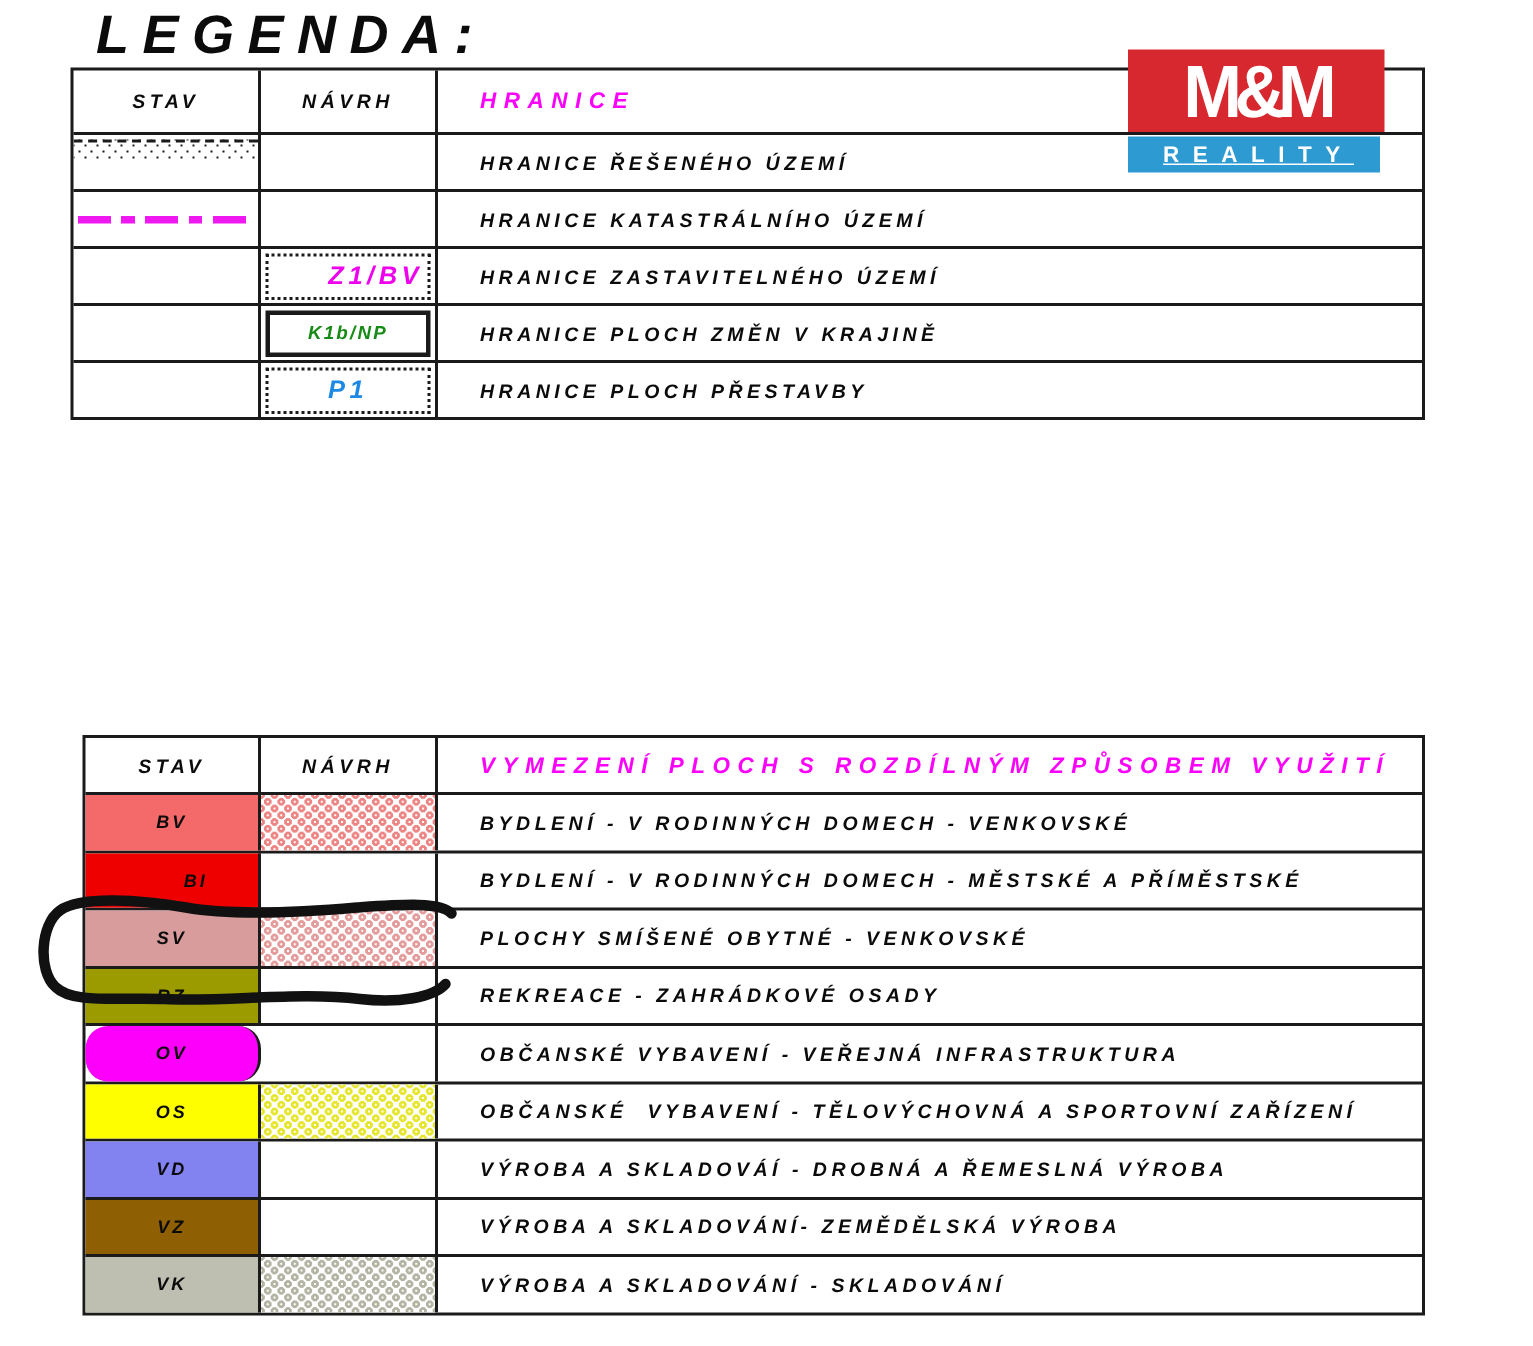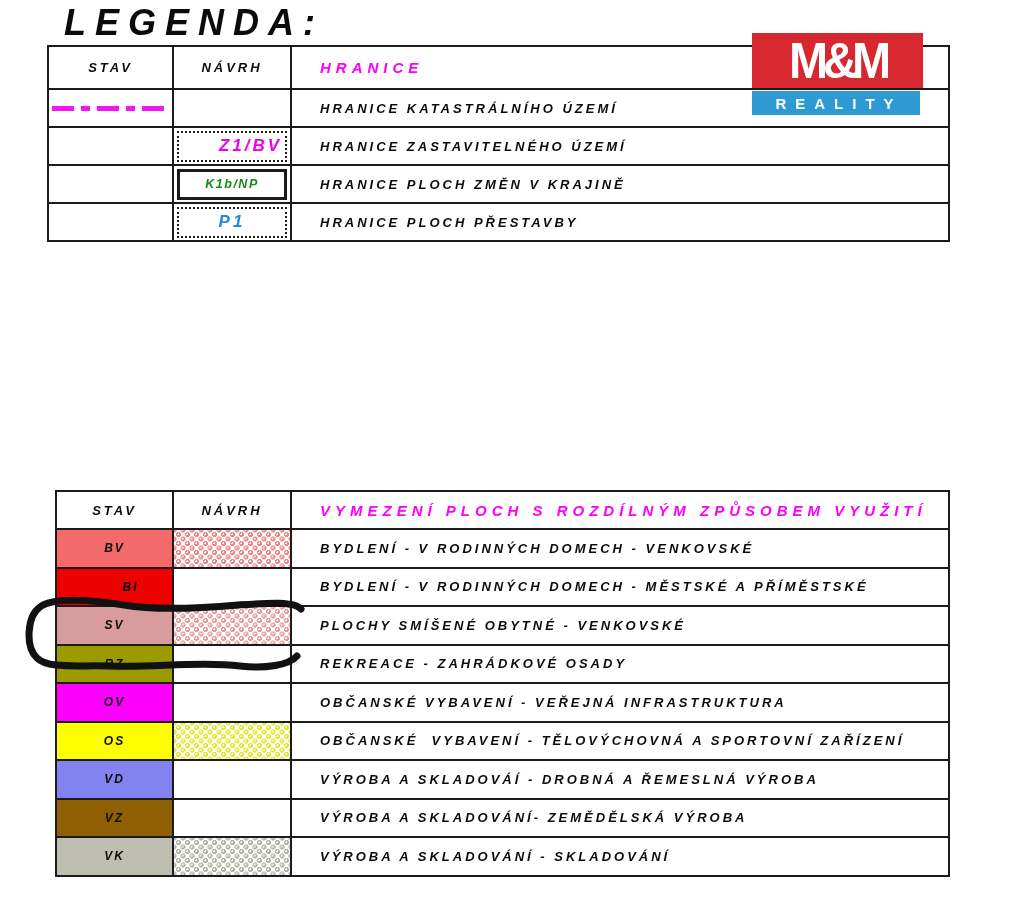--- a/index.html
+++ b/index.html
@@ -76,21 +76,21 @@
     display:flex; align-items:center; justify-content:center;
   }
   .logo-red span {
     color:#ffffff; font-weight:bold; font-size:47px; letter-spacing:-5px;
     transform:scaleY(1.05); line-height:1;
   }
   .logo-blue {
     width:168px; height:24px; margin-top:3px; background:#2e9ad2;
     display:flex; align-items:center; justify-content:center;
   }
-  .logo-blue span { color:#ffffff; font-weight:bold; font-size:15px; letter-spacing:9px; padding-left:6px; }
+  .logo-blue span { color:#ffffff; font-weight:bold; font-size:15px; letter-spacing:9px; padding-left:6px;text-decoration:underline; }
 
   
   #annotation { position:absolute; left:0; top:0; z-index:9; pointer-events:none; }
 </style>
 </head>
 <body>
 
 <div id="screen">
 
   <div class="page-title">LEGENDA:</div>
@@ -101,20 +101,27 @@
           <span class="hdr-txt">STAV</span>
         </div>
       <div class="cell c2">
           <span class="hdr-txt">NÁVRH</span>
         </div>
       <div class="cell c3">
           <span class="section-hdr">HRANICE</span>
         </div>
     </div>
 
+    <div class="row">
+      <div class="cell c1">
+          <div class="band-stipple-black"></div>
+        </div>
+      <div class="cell c2"></div>
+      <div class="cell c3 lbl">HRANICE ŘEŠENÉHO ÚZEMÍ</div>
+    </div>
 
     <div class="row">
       <div class="cell c1">
           <div class="dash-magenta"></div>
         </div>
       <div class="cell c2"></div>
       <div class="cell c3 lbl">HRANICE KATASTRÁLNÍHO ÚZEMÍ</div>
     </div>
 
 
@@ -188,21 +195,21 @@
 
     <div class="row">
       <div class="cell c1" style="background-color: rgb(155, 155, 0);">
           <span class="code-txt">RZ</span>
         </div>
       <div class="cell c2"></div>
       <div class="cell c3 lbl">REKREACE - ZAHRÁDKOVÉ OSADY</div>
     </div>
 
     <div class="row">
-      <div class="cell c1" style="background-color: rgb(252, 0, 252);">
+      <div class="cell c1" style="background-color: rgb(252, 0, 252); border-radius: 15px;">
           <span class="code-txt">OV</span>
         </div>
       <div class="cell c2"></div>
       <div class="cell c3 lbl">OBČANSKÉ VYBAVENÍ - VEŘEJNÁ INFRASTRUKTURA</div>
     </div>
 
     <div class="row">
       <div class="cell c1" style="background-color: rgb(254, 254, 0);">
           <span class="code-txt">OS</span>
         </div>

